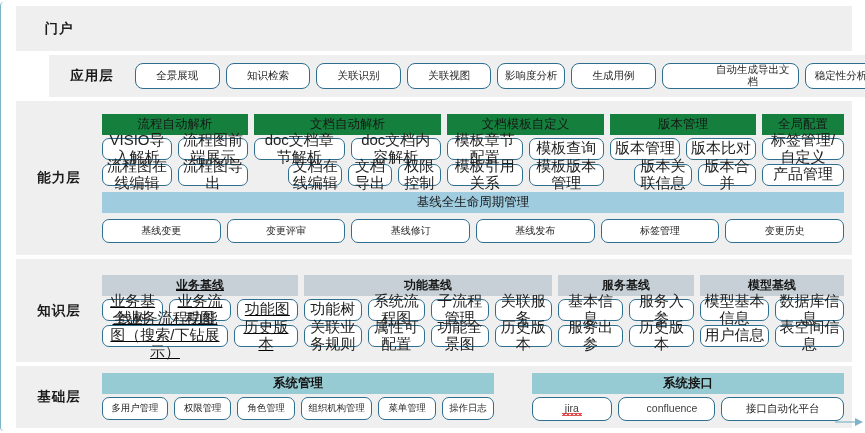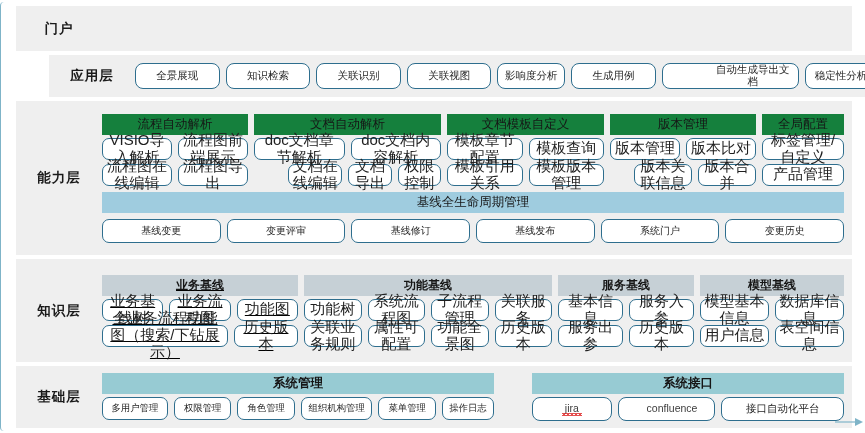--- a/index.html
+++ b/index.html
@@ -271,21 +271,21 @@
 
       </div>
 
       <div class="group">
         <div class="ghead life">基线全生命周期管理</div>
         <div class="row" style="margin-top:3px;">
           <div class="pill mid" style="flex:1 1 0;">基线变更</div>
           <div class="pill mid" style="flex:1 1 0;">变更评审</div>
           <div class="pill mid" style="flex:1 1 0;">基线修订</div>
           <div class="pill mid" style="flex:1 1 0;">基线发布</div>
-          <div class="pill mid" style="flex:1 1 0;">系统门户</div>
+          <div class="pill mid" style="flex:1 1 0;">标签管理</div>
           <div class="pill mid" style="flex:1 1 0;">变更历史</div>
         </div>
       </div>
 
     </div>
   </div>
 
   <div class="layer" style="top:259px; height:103px;">
     <div class="layer-label">知识层</div>
     <div class="layer-body">

